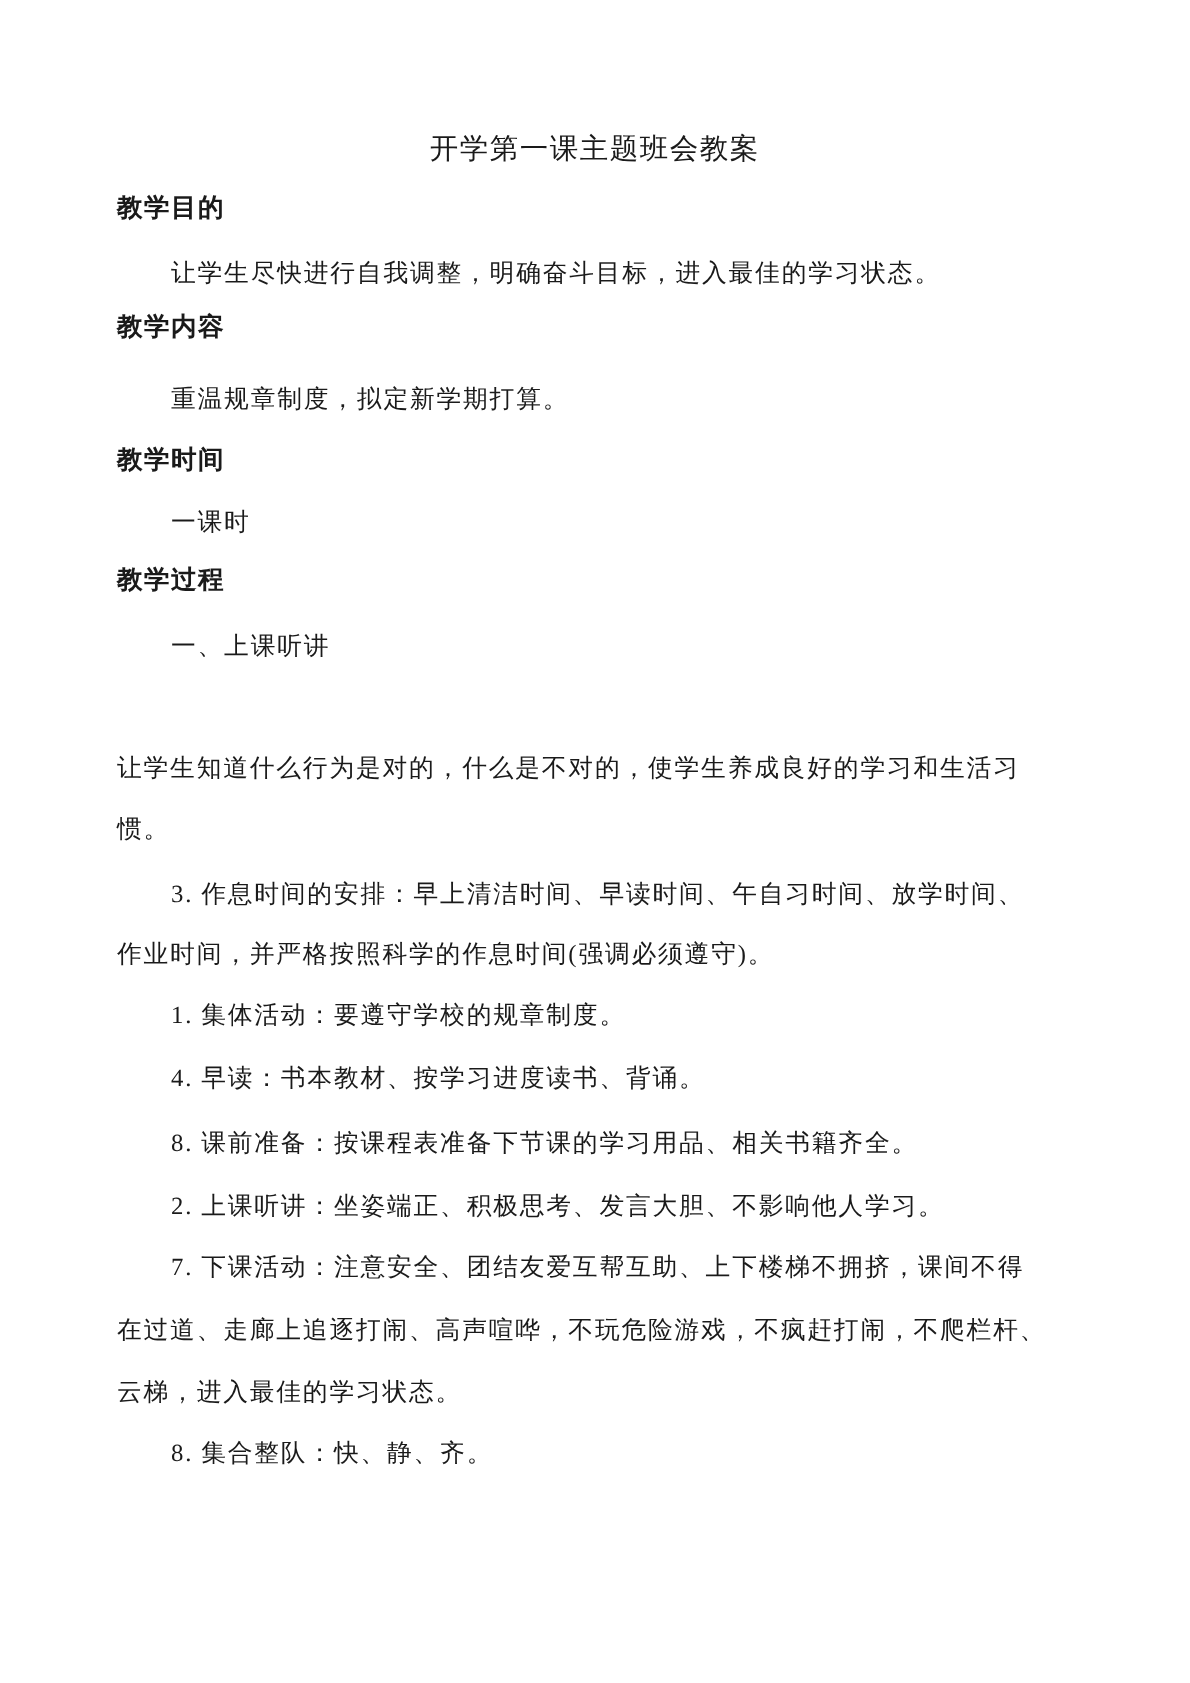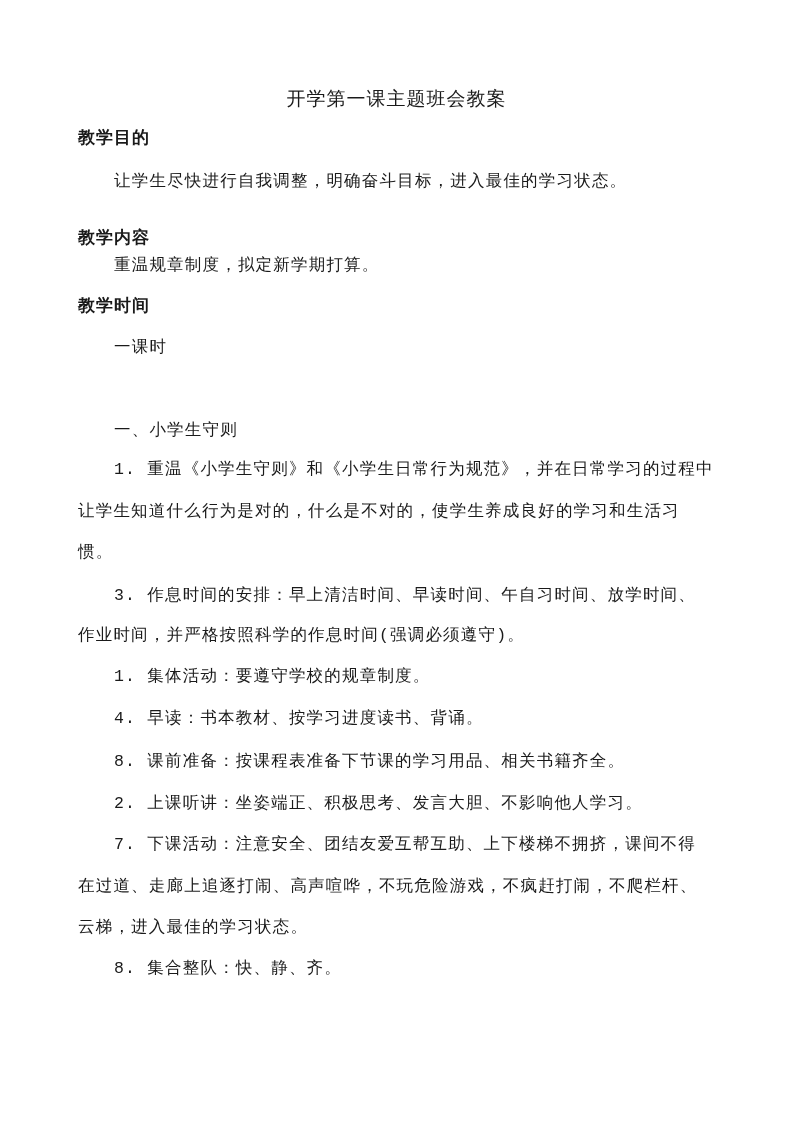--- a/index.html
+++ b/index.html
@@ -11,43 +11,43 @@
   .page { position: absolute; left: 0; top: 0; width: 793px; height: 1122px; }
   .title {
     position: absolute; left: 0; width: 793px; top: 86px;
     text-align: center; font-size: 19px; letter-spacing: 1px;
     font-family: "DejaVu Sans", "Liberation Sans", sans-serif;
   }
   .line {
     position: absolute; left: 78px; width: 640px;
     font-size: 16.5px; line-height: 22px; white-space: nowrap;
     letter-spacing: 1.2px;
-    font-family: Liberation Mono, monospace;
+    font-family: Liberation Serif, serif;
   }
   .heading { font-weight: bold; font-size: 17px; letter-spacing: 1px; }
   .indent { left: 114px; }
 </style>
 </head>
 <body>
 
 <div class="page">
   <div class="title">开学第一课主题班会教案</div>
 
   <div class="line heading" style="top:128px">教学目的</div>
   <div class="line indent" style="top:171px">让学生尽快进行自我调整，明确奋斗目标，进入最佳的学习状态。</div>
 
-  <div class="line heading" style="top:228px">教学内容</div>
+  <div class="line heading" style="top:207px">教学内容</div>
   <div class="line heading" style="top:296px">教学时间</div>
 
   <div class="line indent" style="top:255px">重温规章制度，拟定新学期打算。</div>
   <div class="line indent" style="top:337px">一课时</div>
 
-  <div class="line indent" style="top:420px">一、小学生守则</div>
+  <div class="line heading" style="top:376px">教学过程</div>
+  <div class="line indent" style="top:420px">一、上课听讲</div>
 
-  <div class="line indent" style="top:459px">1. 重温《小学生守则》和《小学生日常行为规范》，并在日常学习的过程中</div>
   <div class="line" style="top:501px">让学生知道什么行为是对的，什么是不对的，使学生养成良好的学习和生活习</div>
   <div class="line" style="top:542px">惯。</div>
 
   <div class="line indent" style="top:585px">3. 作息时间的安排：早上清洁时间、早读时间、午自习时间、放学时间、</div>
   <div class="line" style="top:625px">作业时间，并严格按照科学的作息时间(强调必须遵守)。</div>
 
   <div class="line indent" style="top:666px">1. 集体活动：要遵守学校的规章制度。</div>
   <div class="line indent" style="top:708px">4. 早读：书本教材、按学习进度读书、背诵。</div>
   <div class="line indent" style="top:751px">8. 课前准备：按课程表准备下节课的学习用品、相关书籍齐全。</div>
   <div class="line indent" style="top:793px">2. 上课听讲：坐姿端正、积极思考、发言大胆、不影响他人学习。</div>

